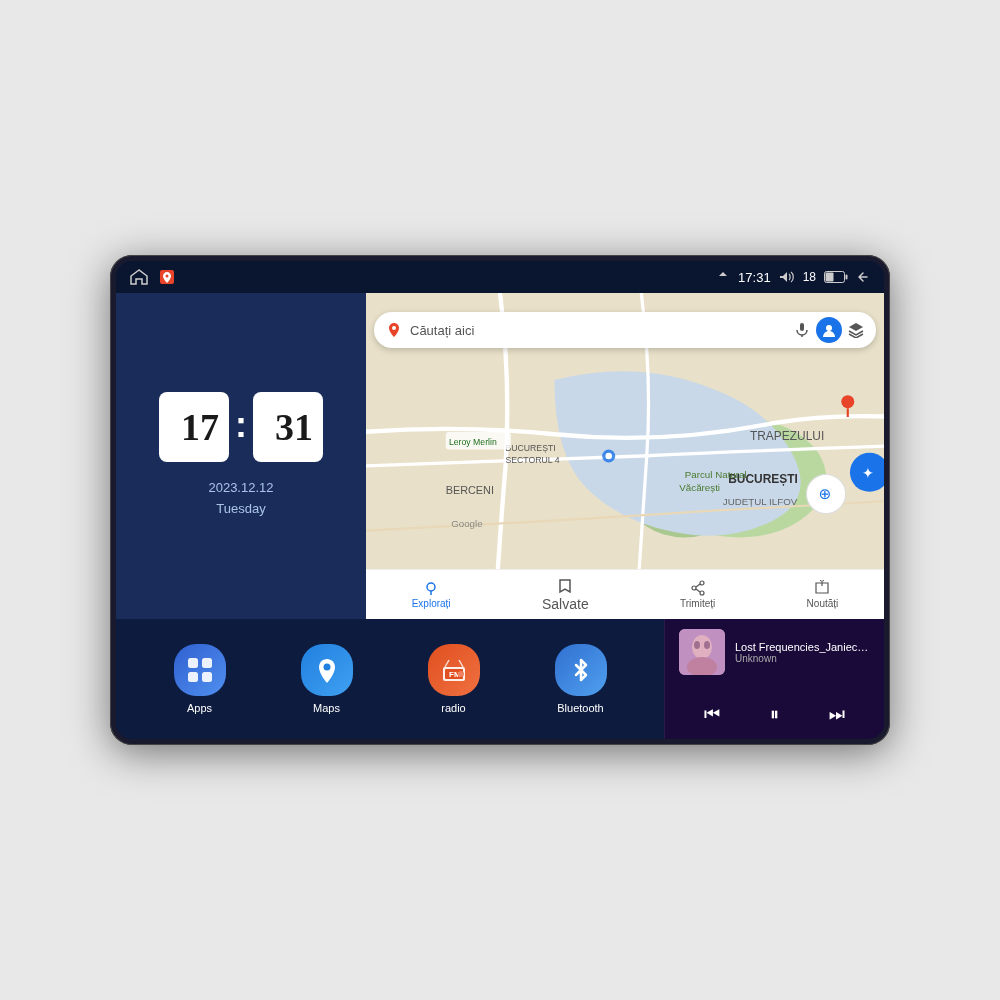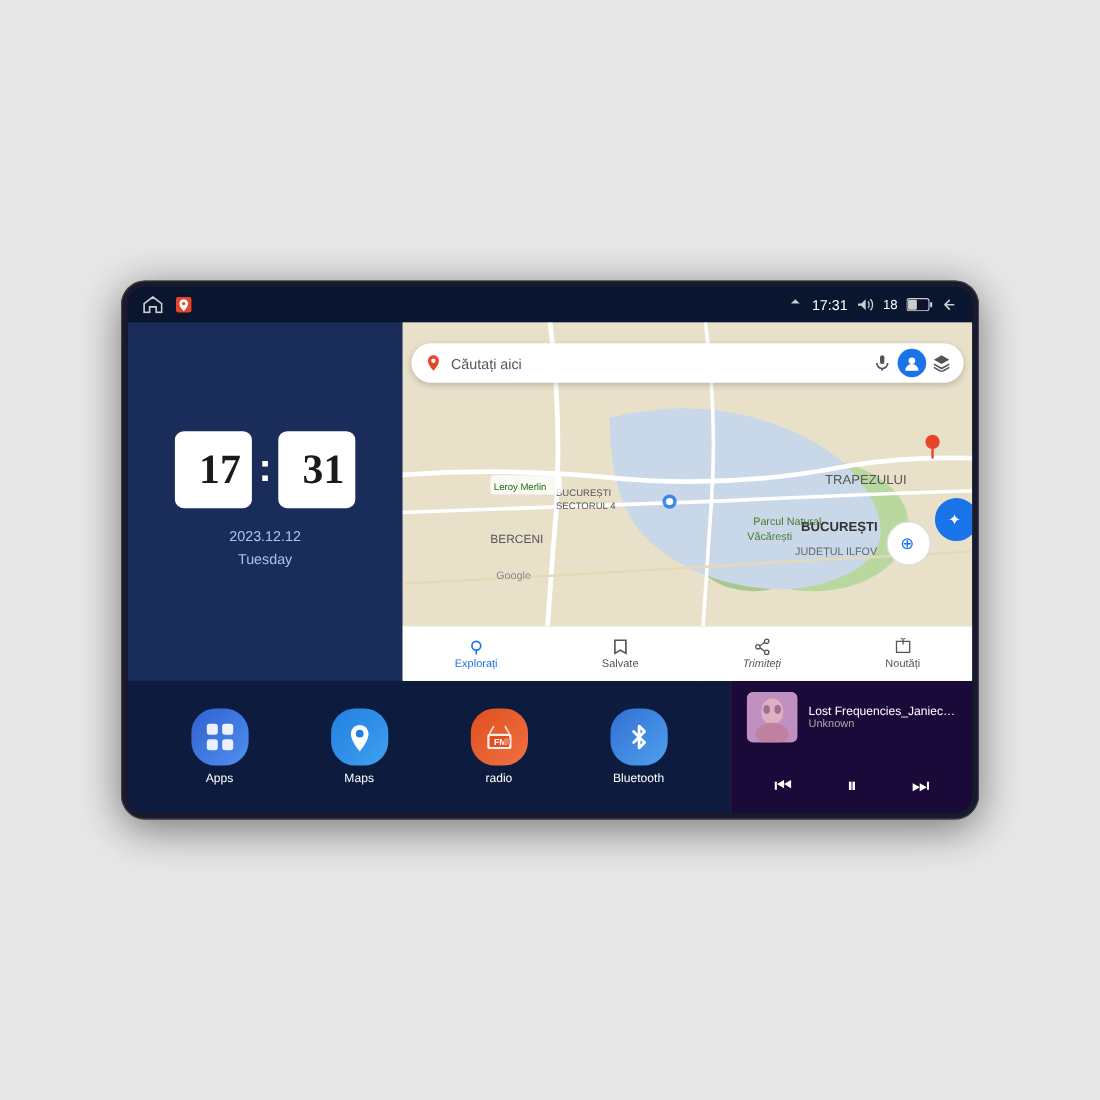--- a/index.html
+++ b/index.html
@@ -423,31 +423,31 @@
               <svg width="16" height="16" viewBox="0 0 16 16" fill="none">
                 <circle cx="8" cy="7" r="4" stroke="#1a73e8" stroke-width="1.5" fill="none"></circle>
                 <line x1="8" y1="11" x2="8" y2="15" stroke="#1a73e8" stroke-width="1.5"></line>
               </svg>
               <span style="color:#1a73e8;font-size:10px;">Explorați</span>
             </div>
             <div class="map-bottom-item">
               <svg width="16" height="16" viewBox="0 0 16 16" fill="none">
                 <path d="M3 2h10v12L8 11 3 14V2z" stroke="#555" stroke-width="1.5" fill="none"></path>
               </svg>
-              <span style="color:#555;font-size:10px;">Salvate</span>
+              <span style="color:#555;font-size:14px;">Salvate</span>
             </div>
             <div class="map-bottom-item">
               <svg width="16" height="16" viewBox="0 0 16 16" fill="none">
                 <circle cx="12" cy="3" r="2" stroke="#555" stroke-width="1.2" fill="none"></circle>
                 <circle cx="4" cy="8" r="2" stroke="#555" stroke-width="1.2" fill="none"></circle>
                 <circle cx="12" cy="13" r="2" stroke="#555" stroke-width="1.2" fill="none"></circle>
                 <line x1="6" y1="7" x2="10" y2="4" stroke="#555" stroke-width="1.2"></line>
                 <line x1="6" y1="9" x2="10" y2="12" stroke="#555" stroke-width="1.2"></line>
               </svg>
-              <span style="color:#555;font-size:10px;font-style:italic;">Trimiteți</span>
+              <span style="color:#555;font-size:10px;">Trimiteți</span>
             </div>
             <div class="map-bottom-item">
               <svg width="16" height="16" viewBox="0 0 16 16" fill="none">
                 <path d="M2 3h12v10H2z" stroke="#555" stroke-width="1.2" fill="none"></path>
                 <line x1="8" y1="6" x2="8" y2="1" stroke="#555" stroke-width="1.2"></line>
                 <path d="M6 1l2-1.5L10 1" stroke="#555" stroke-width="1" fill="none"></path>
               </svg>
               <span style="color:#555;font-size:10px;">Noutăți</span>
             </div>
           </div>

